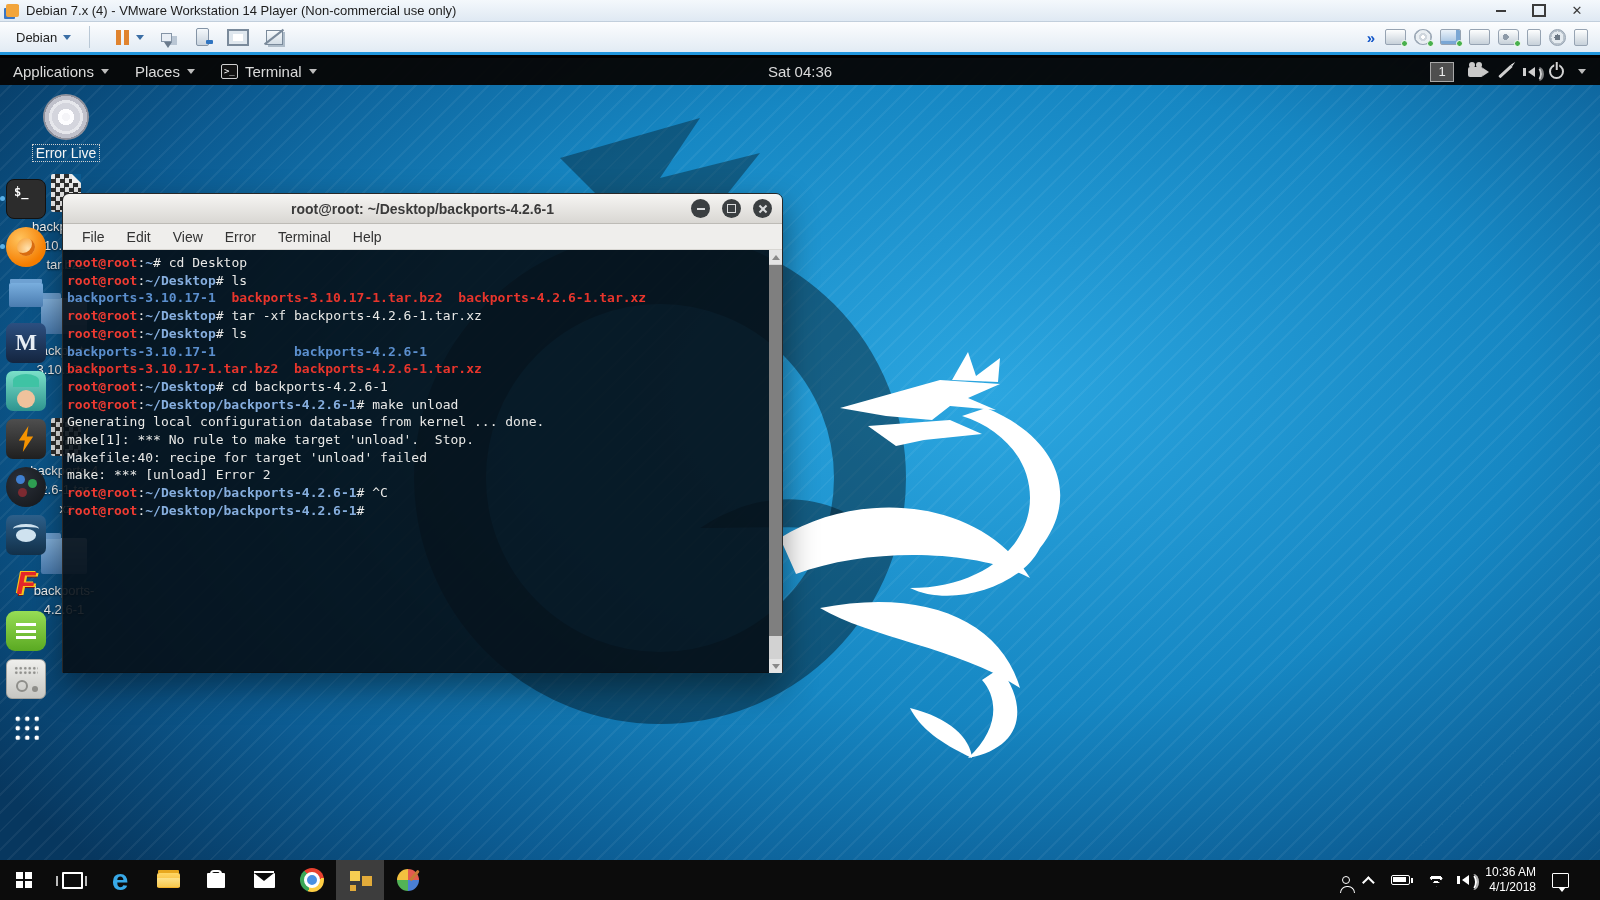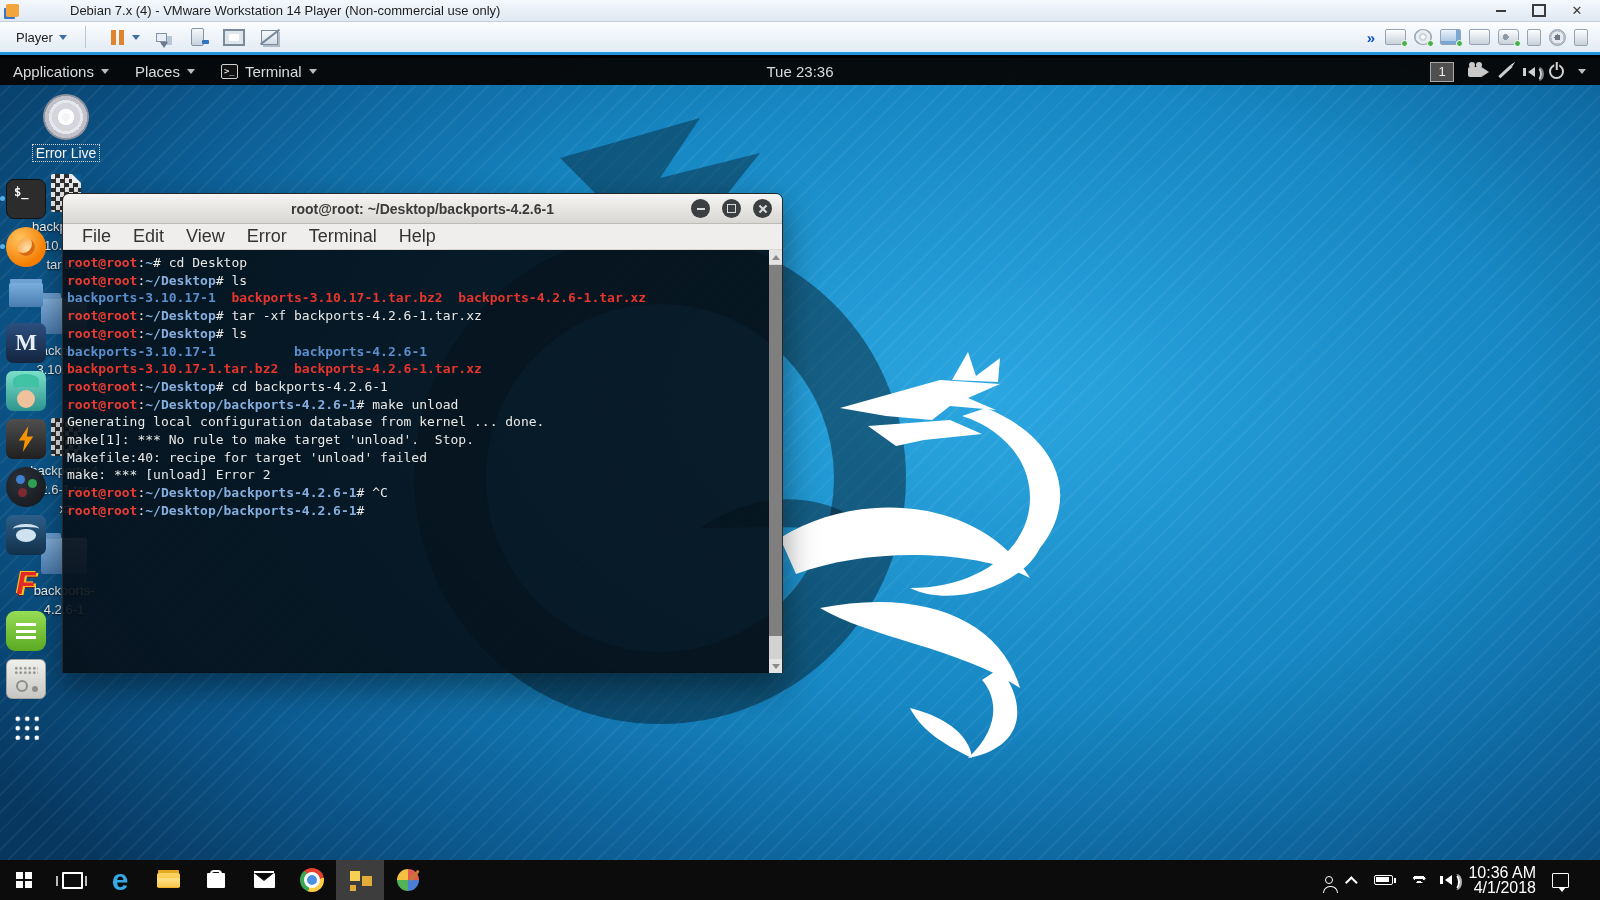--- a/index.html
+++ b/index.html
@@ -5,21 +5,21 @@
   *{margin:0;padding:0;box-sizing:border-box;}
   html,body{width:1600px;height:900px;overflow:hidden;font-family:"Liberation Sans",sans-serif;background:#000;}
   #stage{position:relative;width:1600px;height:900px;overflow:hidden;}
 
   
   #host-titlebar{position:absolute;left:0;top:0;width:1600px;height:22px;
     background:linear-gradient(#f4f8fc,#dfe9f3);border-bottom:1px solid #c2cfdc;
     display:flex;align-items:center;padding:0 6px;font-size:13px;color:#1d1d1d;}
   .vm-logo{width:13px;height:13px;margin-right:7px;background:#f2a53c;position:relative;border-radius:2px;
     box-shadow:-3px 3px 0 -1px #3a76c4, 3px -2px 0 -3px #7d8da0;}
-  .hostwin-title{flex:1;white-space:nowrap;overflow:hidden;margin-left:44px;}
+  .hostwin-title{flex:1;white-space:nowrap;overflow:hidden;}
   .hc{width:34px;height:16px;display:flex;align-items:center;justify-content:center;margin-left:4px;cursor:default;}
   .hc-min::before{content:"";width:10px;height:2px;background:#3b3b3b;}
   .hc-max::before{content:"";width:10px;height:9px;border:2px solid #3b3b3b;}
   .hc-close::before{content:"\2715";color:#3b3b3b;font-size:13px;line-height:13px;}
 
   
   #vm-toolbar{position:absolute;left:0;top:22px;width:1600px;height:33px;
     background:linear-gradient(#fcfdfe,#e2ebf4);border-bottom:3px solid #2196dd;
     display:flex;align-items:center;padding:0 8px;}
   #player-menu{display:flex;align-items:center;gap:6px;font-size:13px;color:#222;padding:3px 8px;border-radius:2px;}
@@ -134,21 +134,21 @@
   #term-titlebar{height:30px;border-radius:6px 6px 0 0;background:linear-gradient(#f6f5f3,#d9d7d3);
     display:flex;align-items:center;position:relative;border-bottom:1px solid #bdbbb6;}
   #term-title{position:absolute;left:0;right:0;text-align:center;font-size:14px;font-weight:bold;color:#3a3a3a;}
   #term-buttons{margin-left:auto;display:flex;gap:12px;padding-right:10px;z-index:2;}
   .twb{width:19px;height:19px;border-radius:50%;background:#3b3f41;display:flex;align-items:center;justify-content:center;position:relative;}
   .twb-min::before{content:"";width:8px;height:2px;background:#d9dadb;}
   .twb-max::before{content:"";width:7px;height:7px;border:1.5px solid #d9dadb;}
   .twb-close::before,.twb-close::after{content:"";position:absolute;width:10px;height:2px;background:#d9dadb;transform:rotate(45deg);}
   .twb-close::after{transform:rotate(-45deg);}
   #term-menubar{height:26px;background:#efeeec;border-bottom:1px solid #d8d6d2;display:flex;align-items:center;padding-left:8px;}
-  .tmenu{font-size:18px;color:#333;padding:0 11px;}
+  .tmenu{font-size:14px;color:#333;padding:0 11px;}
   #term-content{position:relative;height:423px;background:rgba(6,14,22,0.9);overflow:hidden;}
   #term-lines{padding:4px 16px 0 4px;font-family:"DejaVu Sans Mono","Liberation Mono",monospace;font-size:13px;line-height:17.7px;white-space:pre;}
   .c-user{color:#ee3b32;font-weight:bold;}
   .c-path{color:#86aede;font-weight:bold;}
   .c-dir{color:#5b8fce;font-weight:bold;}
   .c-arc{color:#e8352c;font-weight:bold;}
   .c-p{color:#e9e9e7;}
   #term-scrollbar{position:absolute;right:0;top:0;width:13px;height:100%;background:#d2d2d2;}
   .sb-btn{position:absolute;left:0;width:13px;height:14px;background:#e4e4e4;display:flex;align-items:center;justify-content:center;}
   .sb-up{top:0;}.sb-down{bottom:0;}
@@ -188,41 +188,41 @@
   .tr-battery{width:19px;height:10px;border:1.5px solid #fff;border-radius:2px;}
   .tr-battery::before{content:"";position:absolute;right:-4px;top:2px;width:2.5px;height:5px;background:#fff;}
   .tr-battery::after{content:"";position:absolute;left:1px;top:1px;width:13px;height:5px;background:#fff;}
   .tr-wifi{width:20px;height:13px;overflow:hidden;}
   .tr-wifi::before{content:"";position:absolute;left:0;top:0;width:20px;height:26px;border-radius:50%;
     background:repeating-radial-gradient(circle at 50% 50%,#fff 0 1.5px,transparent 1.5px 4.5px,#fff 4.5px 6px,transparent 6px 8.5px,#fff 8.5px 10px,transparent 10px);
     clip-path:polygon(50% 50%,0 0,100% 0);transform:translateY(0);}
   .tr-volume{width:0;height:0;border-top:5px solid transparent;border-bottom:5px solid transparent;border-right:7px solid #fff;}
   .tr-volume::before{content:"";position:absolute;left:-5px;top:-4px;width:3px;height:8px;background:#fff;}
   .tr-volume::after{content:"";position:absolute;left:2px;top:-7px;width:9px;height:14px;border:2px solid transparent;border-right-color:#fff;border-radius:50%;box-shadow:3px 0 0 -1px rgba(255,255,255,0.7);}
-  #tray-clock{text-align:right;font-size:16px;line-height:15px;}
+  #tray-clock{text-align:right;font-size:12px;line-height:15px;}
   .tr-action-center{width:17px;height:15px;border:1.5px solid #fff;border-radius:1px;}
   .tr-action-center::after{content:"";position:absolute;left:5px;bottom:-5px;border-left:4px solid transparent;border-right:4px solid transparent;border-top:5px solid #fff;}
   #show-desktop{width:5px;border-left:1px solid #4a4a4a;margin-left:4px;}
 </style>
 </head>
 <body>
 
 <div id="stage">
 
   <div id="host-titlebar">
     <span class="vm-logo"></span>
     <span class="hostwin-title">Debian 7.x (4) - VMware Workstation 14 Player (Non-commercial use only)</span>
     <span class="hc hc-min"></span>
     <span class="hc hc-max"></span>
     <span class="hc hc-close"></span>
   </div>
 
   <div id="vm-toolbar">
     <span id="player-menu">
-      <span>Player</span>
+      <span>Debian</span>
       <span class="dd-arrow"></span>
     </span>
     <span class="tb-sep"></span>
     <span class="vt vt-pause"></span>
     <span class="dd-arrow vt-dd"></span>
     <span class="vt vt-cad"></span>
     <span class="vt vt-dev"></span>
     <span class="vt vt-fs"></span>
     <span class="vt vt-unity"></span>
     <span class="spacer"></span>
@@ -274,21 +274,21 @@
       </span>
       <span class="gp-item">
         <span>Places</span>
         <span class="gp-caret"></span>
       </span>
       <span class="gp-item">
         <span class="gp-termicon">&gt;_</span>
         <span>Terminal</span>
         <span class="gp-caret"></span>
       </span>
-      <span id="gp-clock">Tue 23:36</span>
+      <span id="gp-clock">Sat 04:36</span>
       <span id="gp-right">
         <span id="gp-workspace">1</span>
         <span class="gt gt-camcorder"></span>
         <span class="gt gt-pen"></span>
         <span class="gt spk"></span>
         <span class="gt gt-power"></span>
         <span class="gt-chevron-down"></span>
       </span>
     </div>
 

